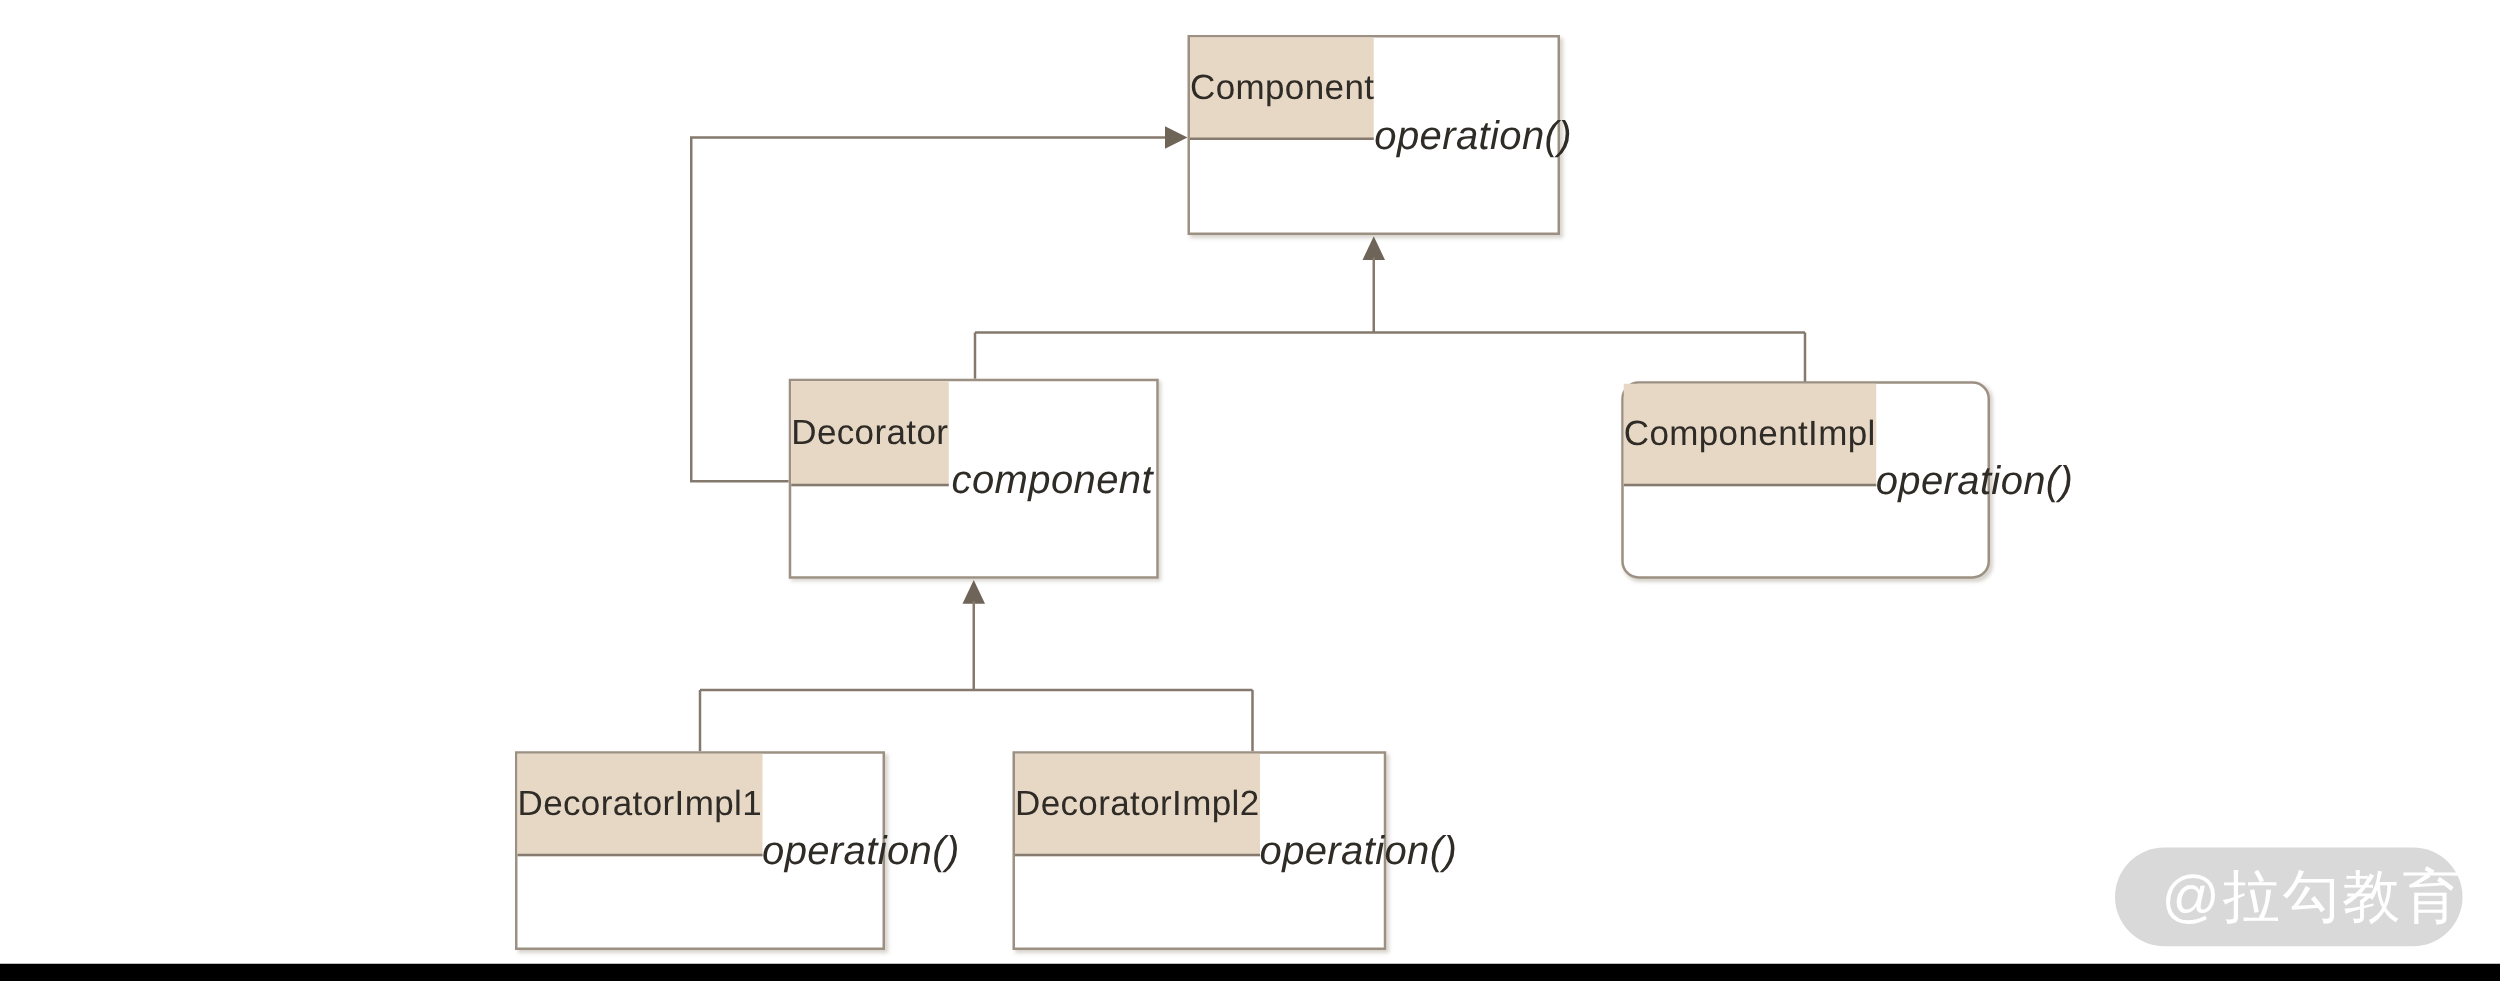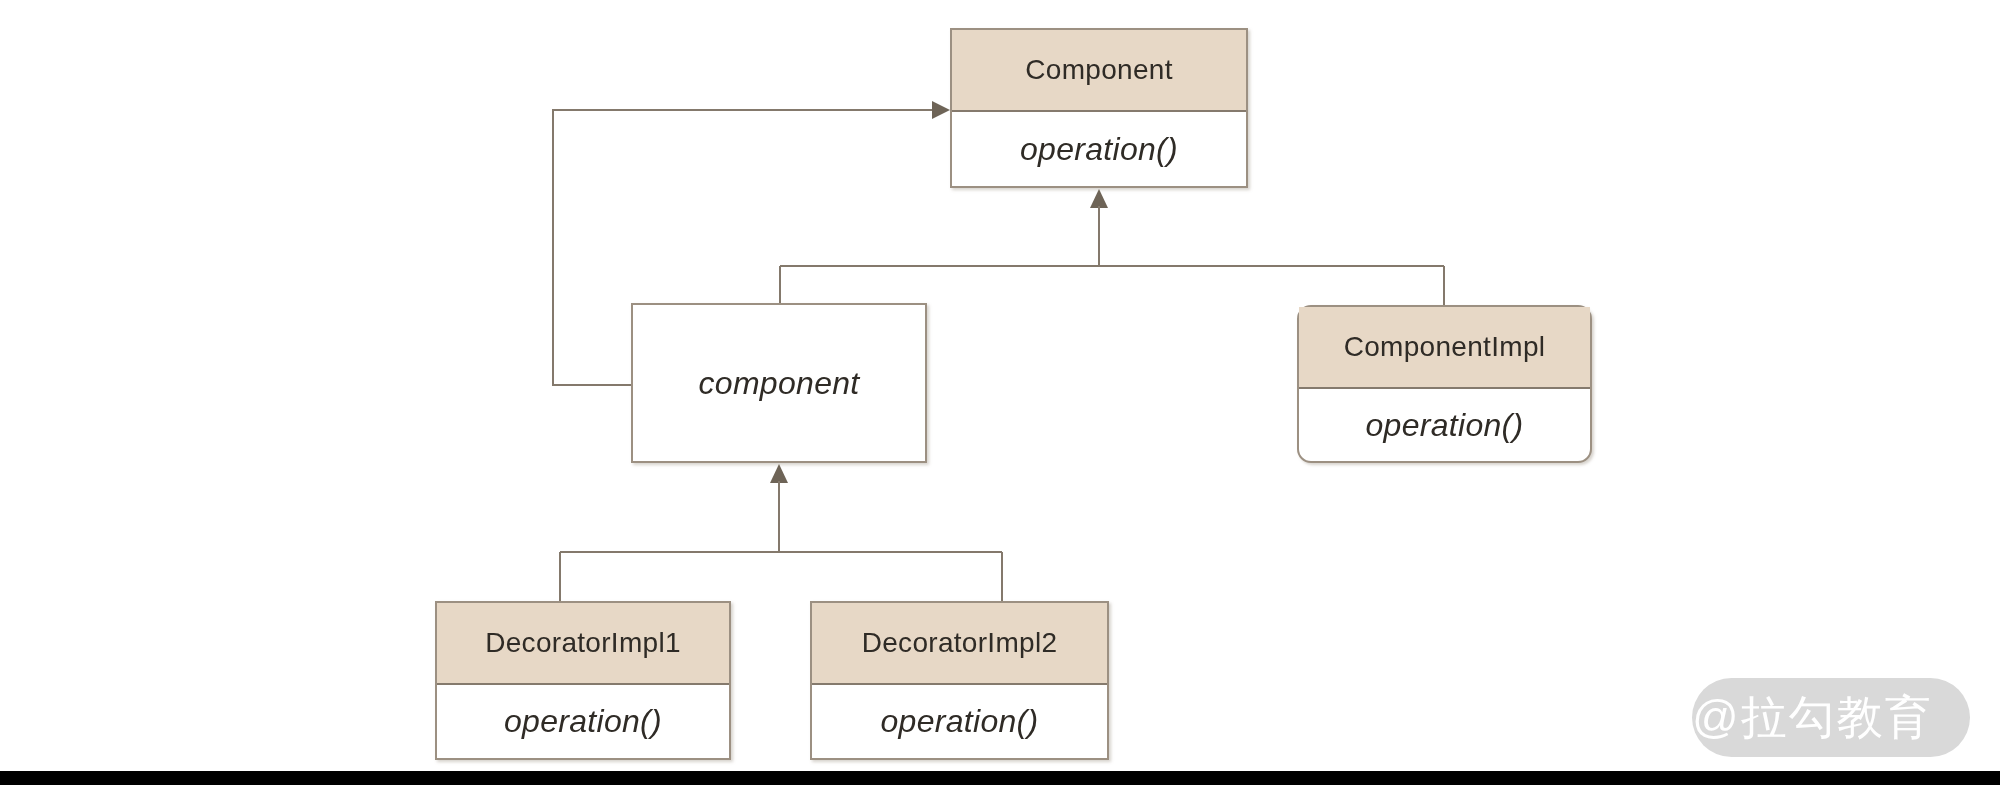--- a/index.html
+++ b/index.html
@@ -16,43 +16,43 @@
     color:var(--text);
   }
   .connectors{position:absolute;left:0;top:0;width:2000px;height:785px;}
   .conn{stroke:var(--line);stroke-width:2;fill:none;}
   .arrowhead{fill:var(--arrow);stroke:none;}
   .class-box{
     position:absolute; box-sizing:border-box;
     background:var(--box-bg);
     border:2px solid var(--box-border);
     box-shadow:2px 2px 3px rgba(140,128,112,0.35);
-    display:flex; flex-direction:column;justify-content:space-between;
+    display:flex; flex-direction:row;justify-content:space-between;
   }
   .class-header{
     box-sizing:border-box; height:82px;
     background:var(--header-fill);
     border-bottom:2px solid var(--divider);
     display:flex; align-items:center; justify-content:center;
     font-size:28px; letter-spacing:0.3px;
   }
   .class-body{
     flex:1; display:flex; align-items:center; justify-content:center;
     font-size:32px; letter-spacing:0.3px;font-style:italic;
   }
   .box-component      {left:950px;  top:28px;  width:298px; height:160px;}
   .box-decorator      {left:631px;  top:303px; width:296px; height:160px;}
   .box-decorator .class-header{height:84px;}
   .box-componentimpl  {left:1297px; top:305px; width:295px; height:158px;border-radius:14px;}
-  .box-decoratorimpl1 {left:435px;  top:601px; width:296px; height:159px;}
+  .box-decoratorimpl1 {left:412px;  top:601px; width:296px; height:159px;}
   .box-decoratorimpl2 {left:810px;  top:601px; width:299px; height:159px;}
   .watermark{
     position:absolute; left:1692px; top:678px; width:278px; height:79px;
     background:var(--watermark-bg); border-radius:40px;
-    display:flex; align-items:center; justify-content:flex-start;
+    display:flex; align-items:center; justify-content:flex-end;
     color:var(--watermark-text); font-size:46px; letter-spacing:2px;
     user-select:none;
   }
   .bottom-bar{
     position:absolute; left:0; top:771px; width:2000px; height:14px;
     background:var(--bottom-bar);
   }
 </style>
 </head>
 <body>
@@ -82,20 +82,21 @@
       <line class="conn" x1="1002" y1="552" x2="1002" y2="602"></line>
     </g>
   </svg>
 
   <div class="class-box box-component">
     <div class="class-header">Component</div>
     <div class="class-body">operation()</div>
   </div>
 
   <div class="class-box box-decorator">
+    <div class="class-header">Decorator</div>
     <div class="class-body">component</div>
   </div>
 
   <div class="class-box box-componentimpl">
     <div class="class-header">ComponentImpl</div>
     <div class="class-body">operation()</div>
   </div>
 
   <div class="class-box box-decoratorimpl1">
     <div class="class-header">DecoratorImpl1</div>

